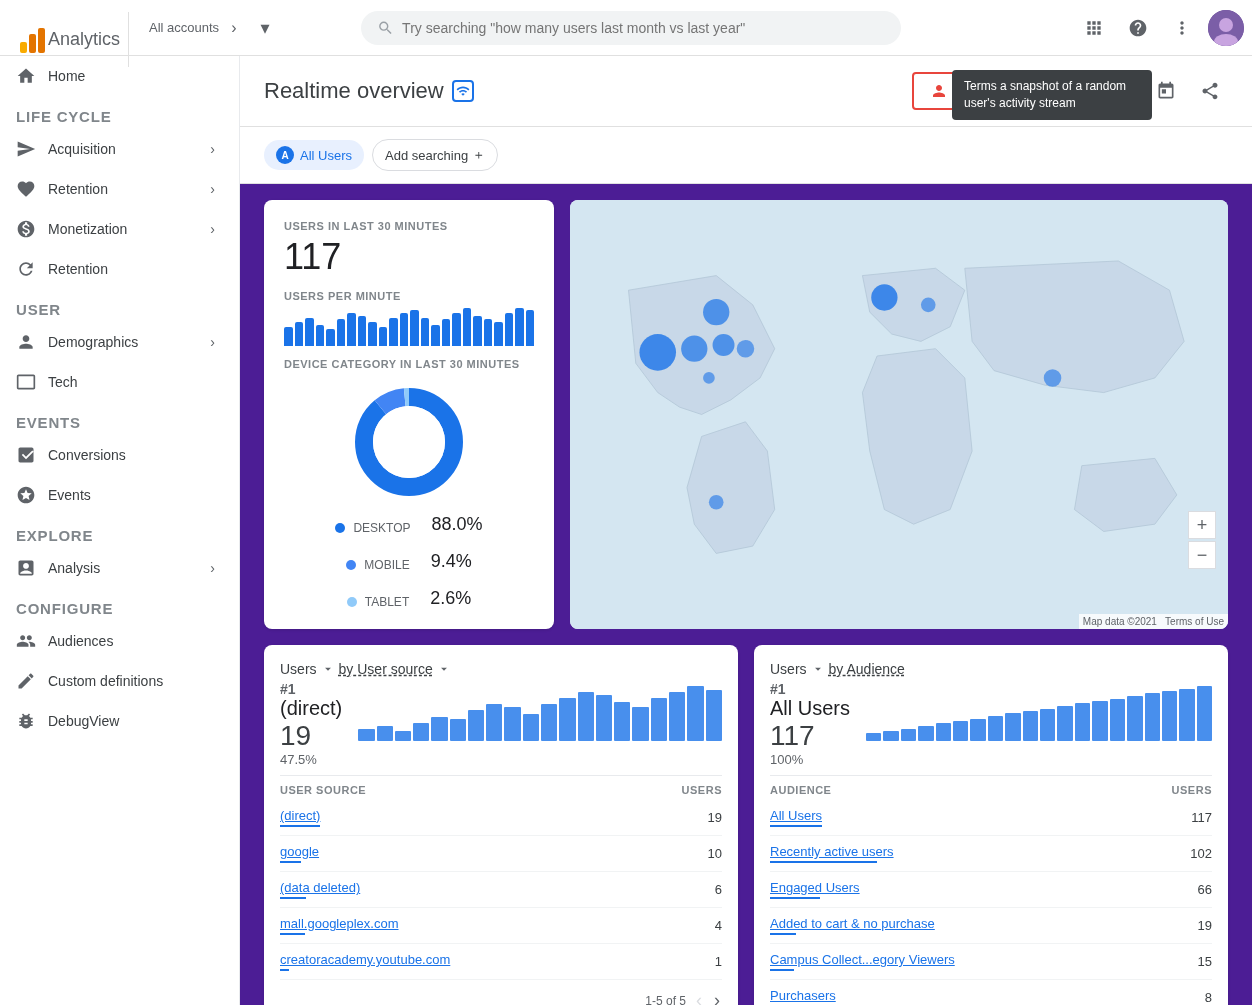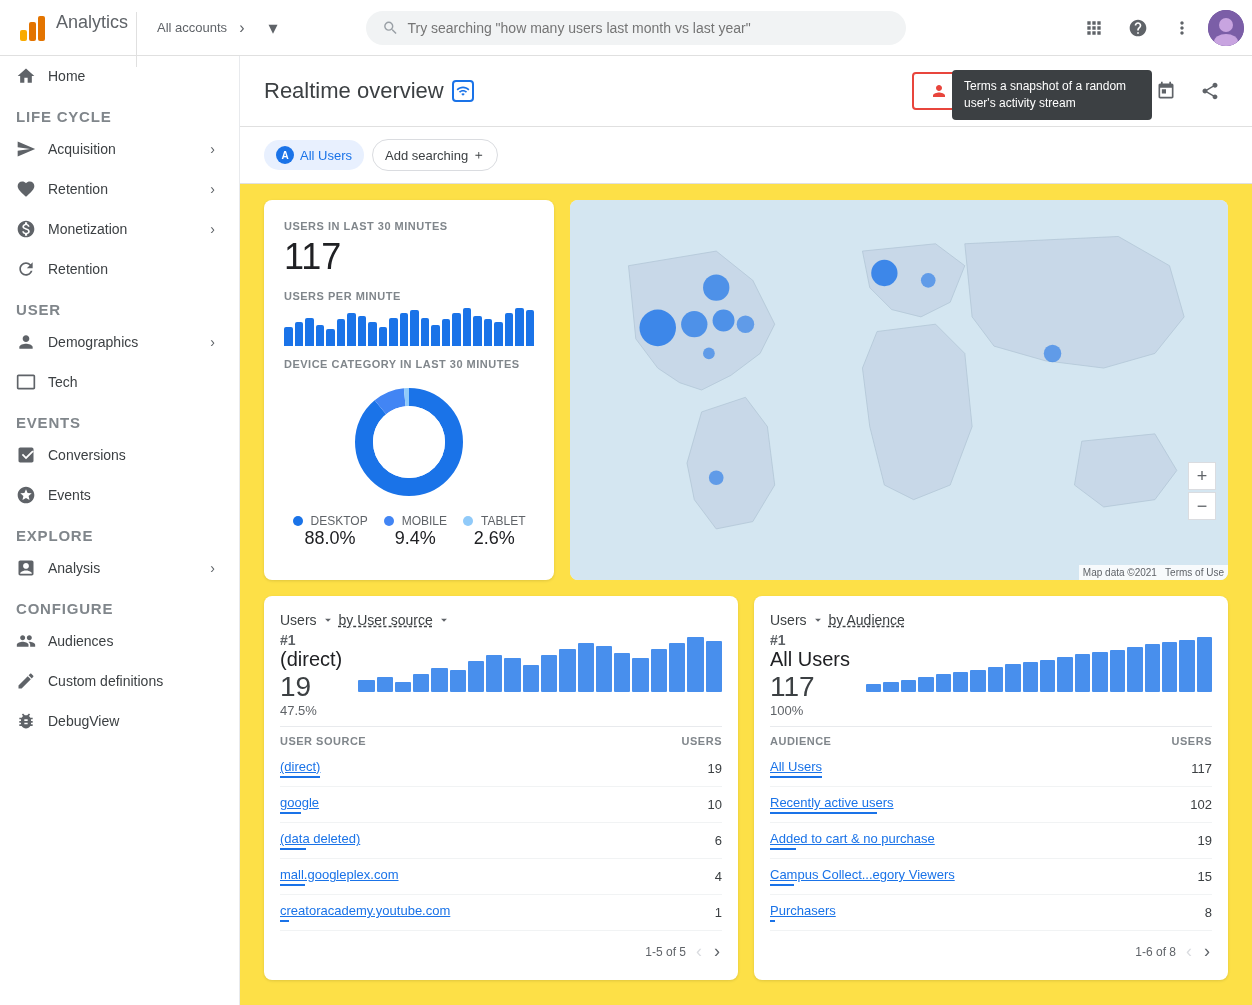--- a/index.html
+++ b/index.html
@@ -3,21 +3,21 @@
   <meta charset="utf-8">
   <style>
     * { box-sizing: border-box; margin: 0; padding: 0; }
     body { font-family: 'Google Sans', Arial, sans-serif; font-size: 13px; color: #3c4043; background: #f8f9fa; display: flex; flex-direction: column; height: 100vh; overflow: hidden; }
 
     
     .top-header {
       display: flex; align-items: center; height: 56px; background: #fff;
       border-bottom: 1px solid #e0e0e0; padding: 0 8px; gap: 8px; flex-shrink: 0; z-index: 100;
     }
-    .logo-area { display: flex; gap: 8px; padding: 0 8px; border-right: 1px solid #e0e0e0; height: 100%; margin-top: 24px; }
+    .logo-area { display: flex; align-items: center; padding: 0 8px; border-right: 1px solid #e0e0e0; height: 100%; margin-top: 24px; }
     .logo-icon { width: 32px; height: 32px; }
     .app-title { font-size: 18px; font-weight: 400; color: #5f6368; }
     .account-nav { display: flex; align-items: center; gap: 12px; padding: 0 12px; font-size: 13px; color: #5f6368; cursor: pointer; }
     .account-nav .chevron { font-size: 16px; }
     .dropdown-arrow { margin-left: 4px; color: #5f6368; font-size: 18px; cursor: pointer; }
     .search-bar {
       flex: 1; max-width: 540px; display: flex; align-items: center; gap: 8px;
       background: #f1f3f4; border-radius: 24px; padding: 8px 16px; margin: 0 auto;
     }
     .search-bar input { border: none; background: transparent; outline: none; font-size: 14px; color: #5f6368; width: 100%; }
@@ -41,21 +41,21 @@
     .sidebar-item.active { background: #e8f0fe; color: #1a73e8; font-weight: 500; }
     .sidebar-item.active .sidebar-icon { color: #1a73e8; }
     .sidebar-icon { font-size: 18px; color: #5f6368; width: 20px; text-align: center; flex-shrink: 0; }
     .sidebar-section-label {
       font-size: 15px; font-weight: 600; color: #80868b; letter-spacing: 0.8px;
       padding: 12px 16px 4px 16px; text-transform: uppercase;
     }
     .sidebar-expand { font-size: 14px; margin-left: auto; color: #5f6368; }
 
     
-    .content { flex: 1; overflow-y: auto; overflow-x: hidden; background: #fde047; }
+    .content { flex: 1; overflow-y: auto; overflow-x: hidden; background: #4c1d95; }
 
     
     .page-header {
       display: flex; align-items: center; justify-content: space-between;
       padding: 16px 24px; background: #fff; border-bottom: 1px solid #e0e0e0;
     }
     .page-title { font-size: 22px; font-weight: 400; display: flex; align-items: center; gap: 8px; }
     .page-title-icon { color: #1a73e8; font-size: 18px; border: 2px solid #1a73e8; border-radius: 4px; width: 22px; height: 22px; display: flex; align-items: center; justify-content: center; font-size: 12px; }
     .page-actions { display: flex; align-items: center; gap: 8px; }
     .view-snapshot-btn {
@@ -89,21 +89,21 @@
       width: 290px; background: #fff; border-radius: 8px; box-shadow: 0 1px 3px rgba(0,0,0,0.12);
       padding: 20px; flex-shrink: 0; z-index: 2;
     }
     .stat-label { font-size: 11px; font-weight: 600; color: #80868b; letter-spacing: 0.5px; text-transform: uppercase; }
     .stat-big { font-size: 36px; font-weight: 400; color: #202124; margin: 4px 0 12px; }
     .mini-bar-chart { display: flex; align-items: flex-end; gap: 2px; height: 40px; margin: 4px 0 12px; }
     .mini-bar { background: #1a73e8; border-radius: 2px 2px 0 0; flex: 1; min-width: 6px; }
     .donut-container { display: flex; justify-content: center; align-items: center; margin: 12px 0; }
     .donut-svg { width: 120px; height: 120px; }
     .device-legend { display: flex; gap: 16px; justify-content: center; flex-wrap: wrap; font-size: 12px; }
-    .legend-item { display: flex; flex-direction: column; align-items: center; }
+    .legend-item { display: flex; flex-direction: row; align-items: flex-end; gap: 21px; }
     .legend-dot { width: 10px; height: 10px; border-radius: 50%; display: inline-block; margin-right: 4px; }
     .legend-label { color: #5f6368; display: flex; align-items: center; gap: 4px; }
     .legend-value { font-size: 18px; font-weight: 400; color: #202124; }
 
     
     .map-container {
       flex: 1; background: #e8f0f7; border-radius: 8px; overflow: hidden;
       position: relative; margin-left: 16px;
     }
     .map-controls { position: absolute; right: 12px; bottom: 60px; display: flex; flex-direction: column; gap: 2px; }
@@ -603,20 +603,27 @@
   </div>
               <div class="table-row-item">
     <div>
       <span class="row-name">Recently active users</span>
       <div class="row-underline" style="width:87%"></div>
     </div>
     <span>102</span>
   </div>
               <div class="table-row-item">
     <div>
+      <span class="row-name">Engaged Users</span>
+      <div class="row-underline" style="width:56%"></div>
+    </div>
+    <span>66</span>
+  </div>
+              <div class="table-row-item">
+    <div>
       <span class="row-name">Added to cart &amp; no purchase</span>
       <div class="row-underline" style="width:16%"></div>
     </div>
     <span>19</span>
   </div>
               <div class="table-row-item">
     <div>
       <span class="row-name">Campus Collect...egory Viewers</span>
       <div class="row-underline" style="width:13%"></div>
     </div>

